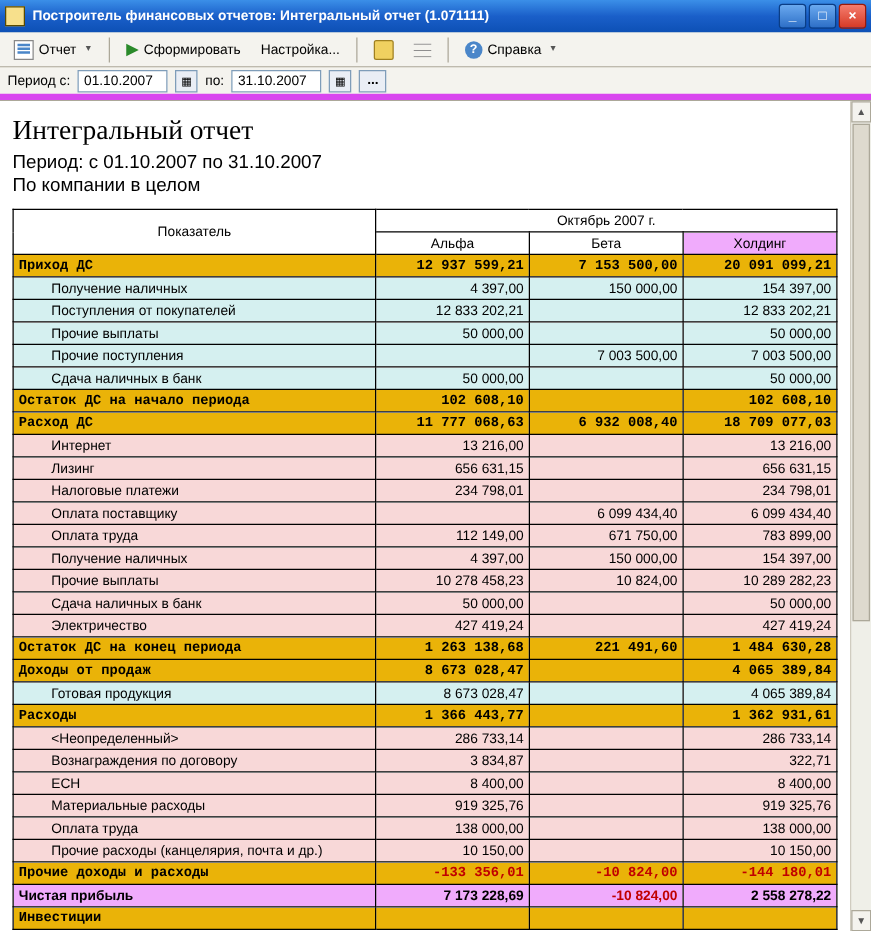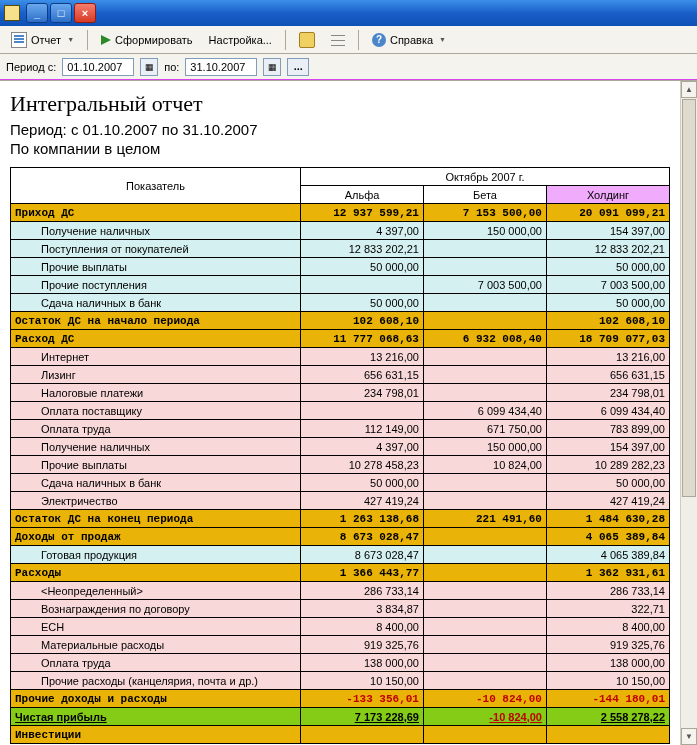--- a/index.html
+++ b/index.html
@@ -68,21 +68,21 @@
   .ticon { width: 16px; height: 16px; display: inline-block; }
   .ticon-doc { background: #fff; border: 1px solid #888; position: relative; }
   .ticon-doc::after { content:''; position:absolute; top:2px; left:2px; right:2px; height:2px; background:#4a86c9; box-shadow:0 3px 0 #4a86c9, 0 6px 0 #4a86c9; }
   .ticon-play { width:0; height:0; border-left:10px solid #2a8a2a; border-top:5px solid transparent; border-bottom:5px solid transparent; }
   .ticon-magic { background: #f0d060; border:1px solid #a08020; border-radius:2px; }
   .ticon-tree { background: linear-gradient(#888 1px, transparent 1px) 0 2px/16px 5px; width:14px; height:14px; }
   .ticon-help { width:14px; height:14px; border-radius:50%; background:#4a86c9; color:#fff; font-size:10px; display:flex; align-items:center; justify-content:center; font-weight:bold; }
   .dropdown-arrow { font-size: 7px; color:#555; margin-left:2px; }
   .periodbar {
     background: #f4f3ee;
-    border-bottom: 1px solid #d946ef;
+    border-bottom: 5px solid #d946ef;
     height: 26px;
     display: flex;
     align-items: center;
     padding: 0 6px;
     gap: 6px;
   }
   .periodbar input {
     font: inherit;
     width: 72px;
     height: 18px;
@@ -137,21 +137,21 @@
   .num { text-align: right; }
   .lbl { text-align: left; }
   .bold td { font-weight: bold; }
   .indent1 { padding-left: 30px !important; }
   
   .bg-yellow td { background: #eab308; font-family: Liberation Mono, monospace; }
   .bg-blue td.lbl { background: #d5f0f0; }
   .bg-blue td.num { background: #d5f0f0; }
   .bg-pink td.lbl { background: #f8d8d8; }
   .bg-pink td.num { background: #f8d8d8; }
-  .bg-green td { background: #84cc16; text-decoration: underline; }
+  .bg-green td { background: #f0abfc; }
   .neg { color: #c00000; }
   
   .scroll-track {
     position: absolute; right:0; top:0; bottom:0; width:17px;
     background: #efefe8;
     border-left: 1px solid #d0ccc0;
   }
   .scroll-arrow {
     height: 17px; background: #f4f3ee; border: 1px solid #aca899;
     display:flex; align-items:center; justify-content:center; font-size:8px; color:#555;
@@ -162,20 +162,21 @@
   }
   
   col.c-lbl { width: 44%; }
   col.c-num { width: 18.66%; }
 </style>
 </head>
 <body>
 
 <div class="titlebar">
   <span class="app-icon"></span>
+  <span class="title-text">Построитель финансовых отчетов: Интегральный отчет (1.071111)</span>
   <div class="win-btns">
     <div class="win-btn">_</div>
     <div class="win-btn">□</div>
     <div class="win-btn close">×</div>
   </div>
 </div>
 
 <div class="toolbar">
   <div class="tbtn">
     <span class="ticon ticon-doc"></span>

